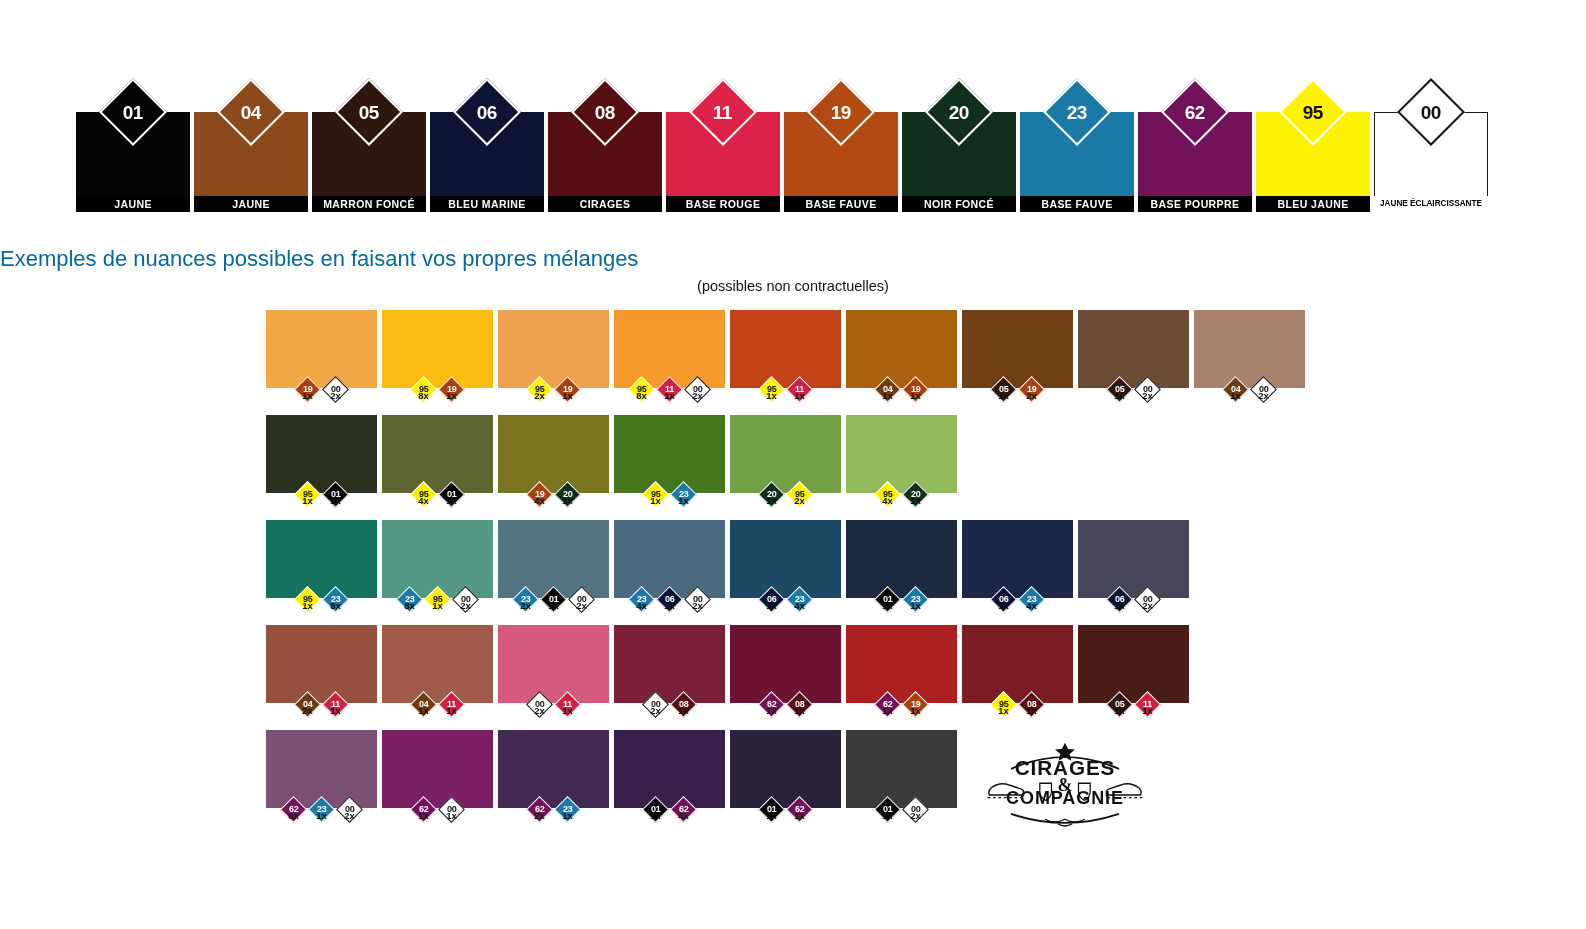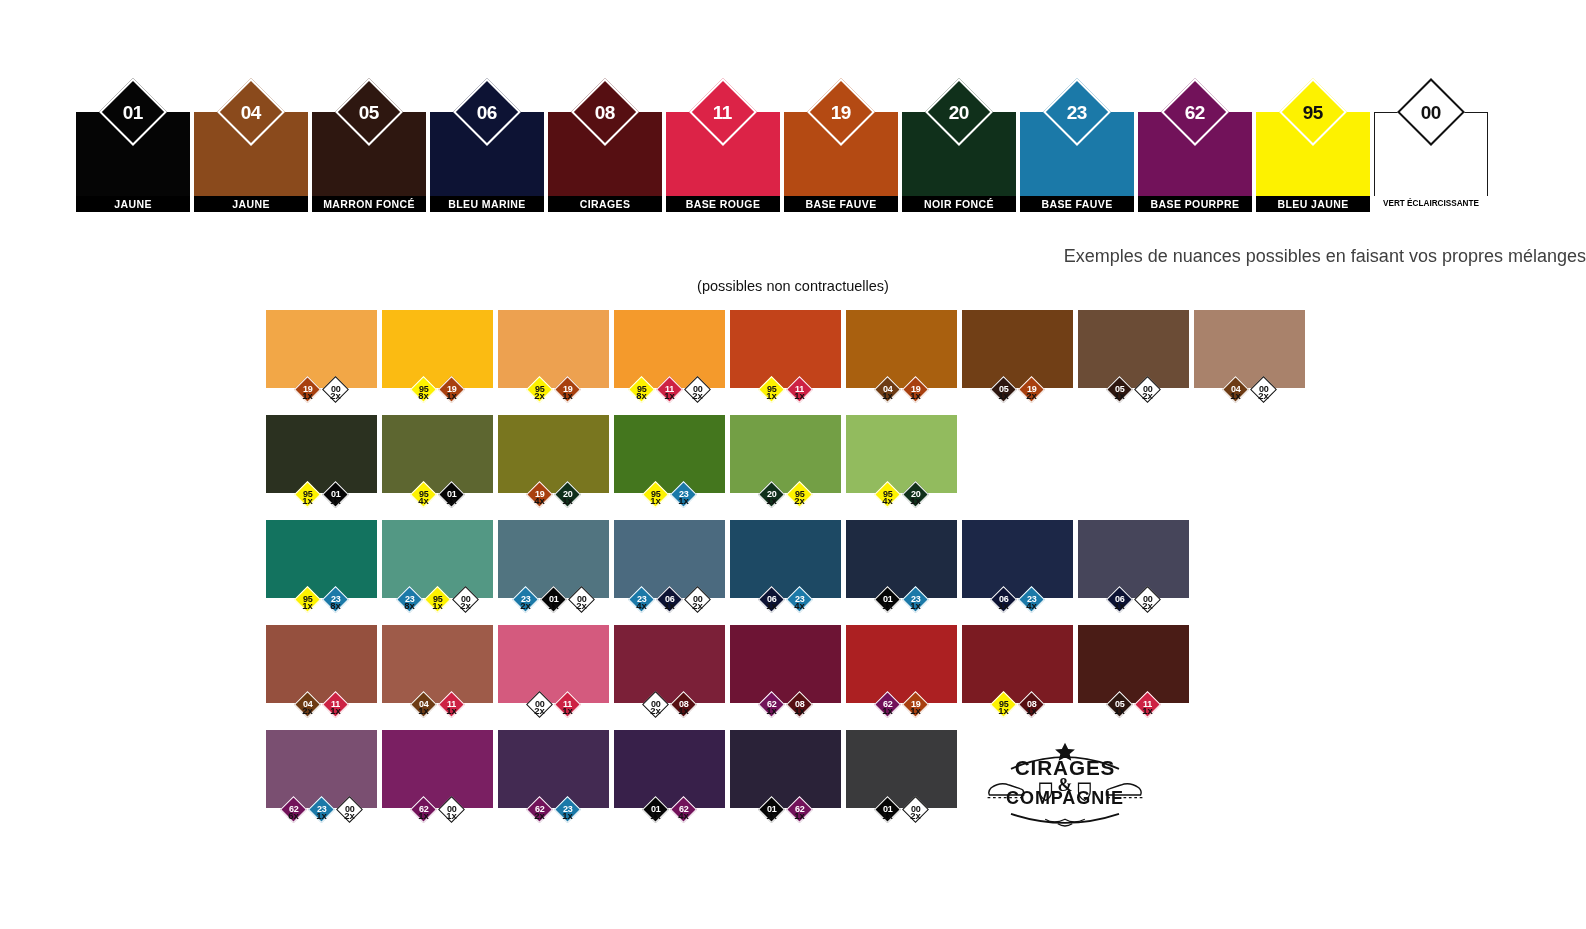--- a/index.html
+++ b/index.html
@@ -71,23 +71,23 @@
     font-size:19px;
     line-height:1;
     letter-spacing:-.5px;
   }
 
   
   #title{
     position:absolute;
     left:0;right:0;
     top:246px;
-    text-align:right;
-    font-size:18px;
-    color:#404040;
+    text-align:left;
+    font-size:22px;
+    color:#0369a1;
     white-space:nowrap;
   }
   #subtitle{
     position:absolute;
     left:0;right:0;
     top:278px;
     text-align:center;
     font-size:14.5px;
     color:#111111;
   }
@@ -252,21 +252,21 @@
       <div class="base-badge" style="background: rgb(253, 242, 0);">
         <span style="color: rgb(17, 17, 17);">95</span>
       </div>
       <div class="base-name">BLEU JAUNE</div>
     </div>
     <div class="base-swatch outlined">
       <div class="fill" style="background: rgb(255, 255, 255);"></div>
       <div class="base-badge dark-outline" style="background: rgb(255, 255, 255);">
         <span style="color: rgb(17, 17, 17);">00</span>
       </div>
-      <div class="base-name small white">VERT ÉCLAIRCISSANTE</div>
+      <div class="base-name small white">JAUNE ÉCLAIRCISSANTE</div>
     </div>
   </div>
 
 <div id="title">Exemples de nuances possibles en faisant vos propres mélanges</div>
 <div id="subtitle">(possibles non contractuelles)</div>
 
 <div id="mix-area">
     <div class="mix-row">
       <div class="mix-cell">
         <div class="mix-fill" style="background: rgb(242, 167, 71);"></div>

